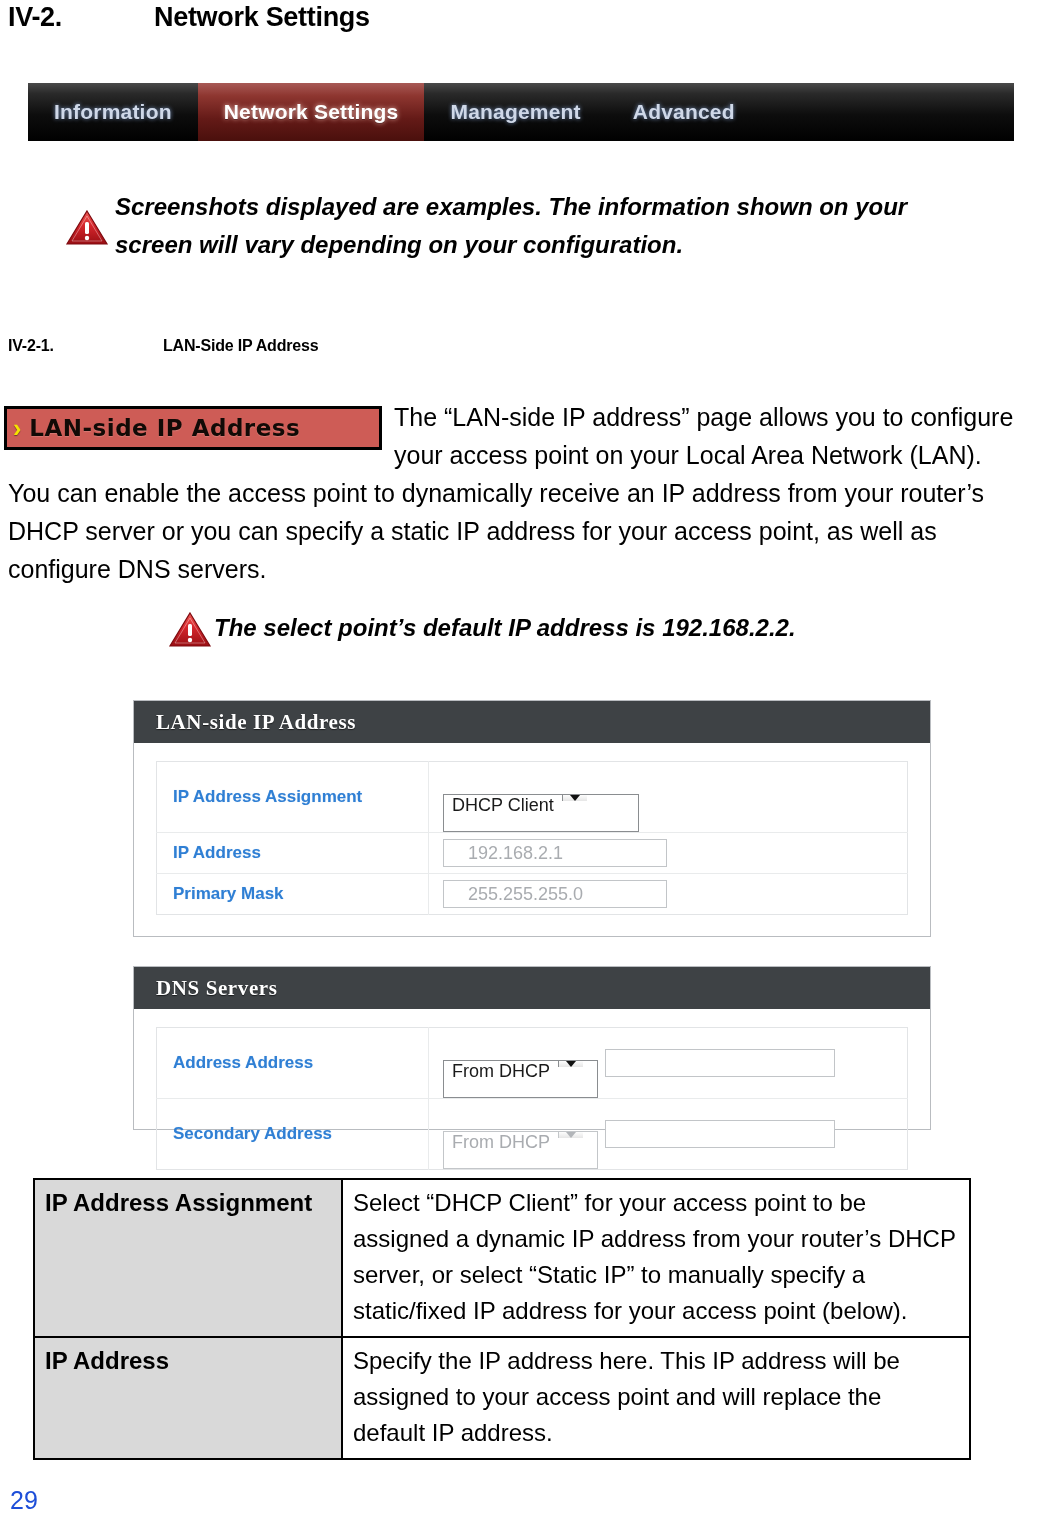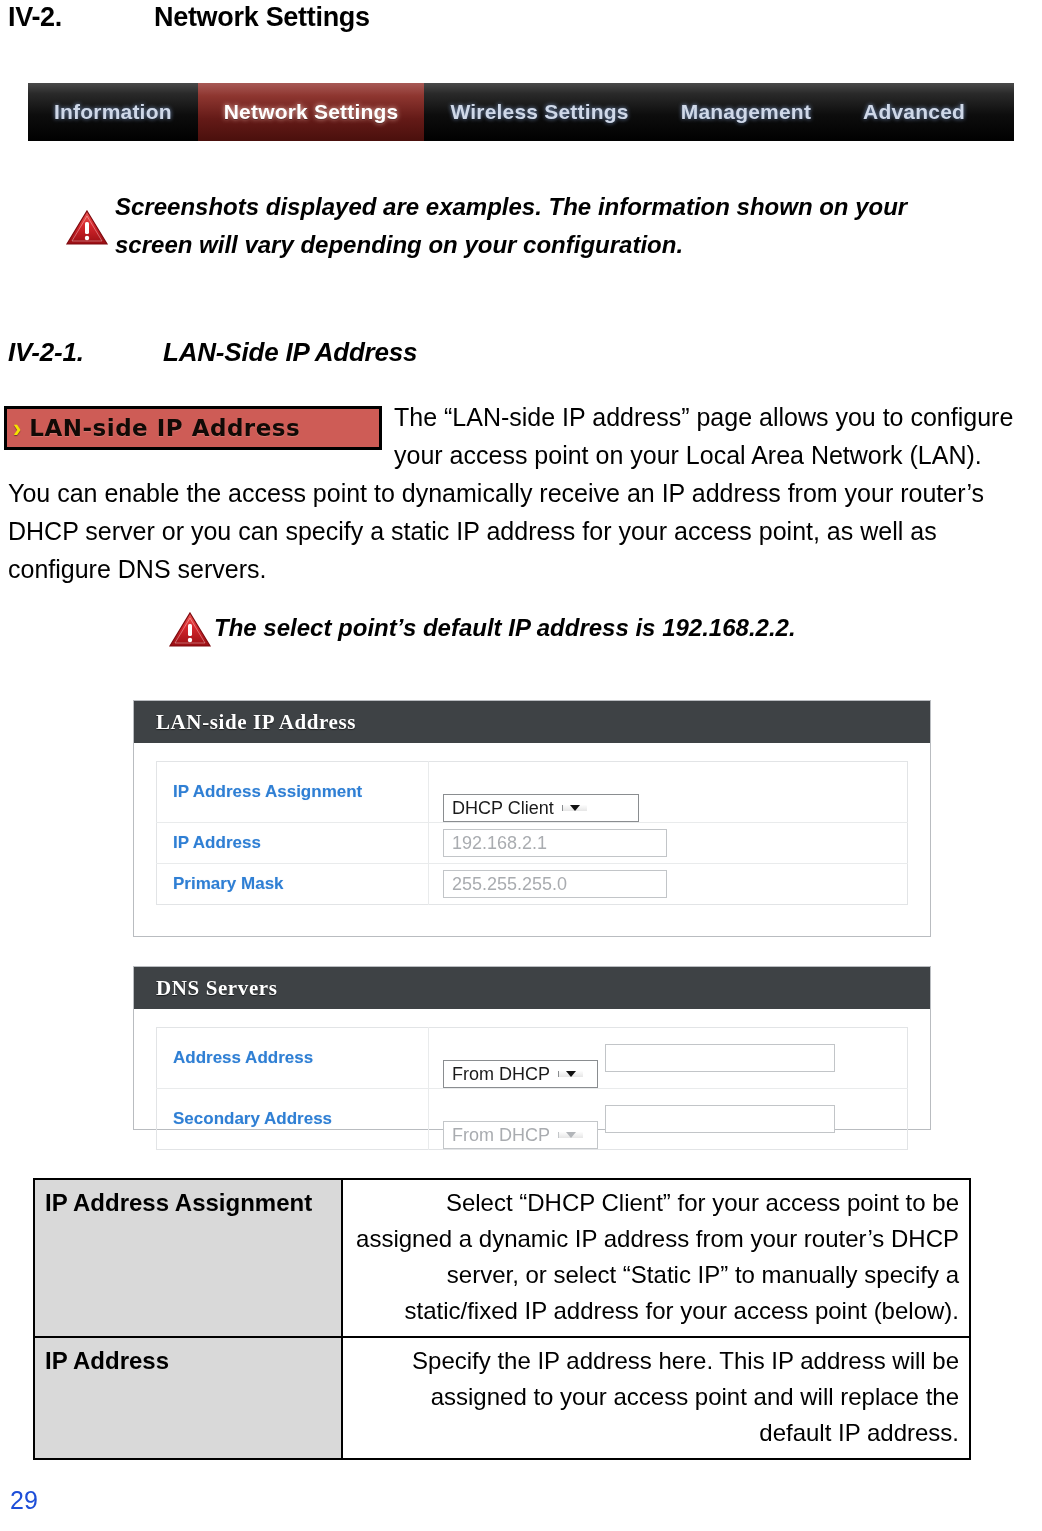--- a/index.html
+++ b/index.html
@@ -25,25 +25,24 @@
     font-weight: bold;
     letter-spacing: -0.3px;
     white-space: nowrap;
   }
   .doc-h1 .num { display: inline-block; width: 146px; }
 
   .doc-h2 {
     position: absolute;
     left: 8px;
     top: 337px;
-    font-size: 26px;
+    font-size: 16px;
     font-weight: bold;
     letter-spacing: -0.2px;
     white-space: nowrap;
-    font-style: italic;
   }
   .doc-h2 .num { display: inline-block; width: 155px; }
 
   
   .navbar {
     position: absolute;
     left: 28px;
     top: 83px;
     width: 986px;
     height: 58px;
@@ -205,22 +204,22 @@
 
   .cell-field {
     padding-left: 14px !important;
     height: 40px;
   }
   .field-row { display: flex; align-items: center; gap: 7px; }
 
   
   .ui-select {
     display: inline-flex;
-    align-items: center;
-    height: 28px;
+    align-items: flex-start;
+    height: 38px;
     border: 1px solid #8a8d90;
     background: #fff;
     box-sizing: border-box;
     margin-top: 32px;
   }
   .ui-select .sel-text {
     display: flex;
     align-items: center;
     padding: 0 8px;
     font-size: 18px;
@@ -251,21 +250,21 @@
   .ui-select.disabled .sel-arrow::after { border-top-color: #b2b5b9; }
 
   
   .ui-input {
     height: 28px;
     border: 1px solid #c2c5c8;
     background: #fff;
     box-sizing: border-box;
     display: flex;
     align-items: center;
-    padding: 0 8px;
+    padding: 0 24px;
     font-size: 18px;
     color: #a9acb0;
     font-family: "Liberation Sans", sans-serif;
     white-space: nowrap;
   }
   .ui-input.w-ip { width: 224px; }
   .ui-input.w-blank { width: 224px; }
   .ui-input.w-blank-dns { width: 230px; }
 
   
@@ -281,42 +280,41 @@
     vertical-align: top;
     font-size: 24px;
     line-height: 36px;
     padding: 5px 10px 7px 10px;
   }
   .desc-table td.key {
     width: 286px;
     background: #d9d9d9;
     font-weight: bold;
   }
-  .desc-table td.val { background: #ffffff; text-align: right; }
+  .desc-table td.val { background: #ffffff; }
 
   
   .page-num {
     position: absolute;
     left: 10px;
     top: 1486px;
     font-size: 25px;
     color: #1d4ed8;
   }
 </style>
 </head>
 <body>
 
 <div class="doc-h1">
   <span class="num">IV-2.</span><span>Network Settings</span>
 </div>
 
 <div class="navbar">
   <div class="nav-tab">Information</div>
   <div class="nav-tab active">Network Settings</div>
-  <div class="nav-tab">Wireless Settings</div>
   <div class="nav-tab">Management</div>
   <div class="nav-tab">Advanced</div>
 </div>
 
 <div class="note note-1">
   <svg class="warn-icon" viewBox="0 0 44 38">
     <defs>
       <linearGradient id="wg1" x1="0" y1="0" x2="0" y2="1">
         <stop offset="0%" stop-color="#ef5a54"></stop>
         <stop offset="45%" stop-color="#d4252b"></stop>

